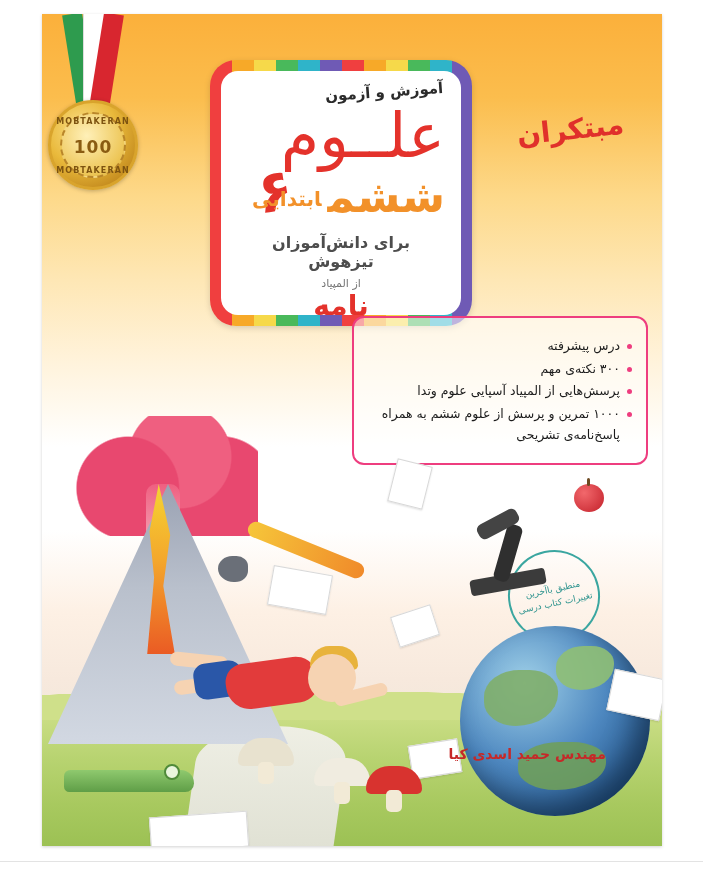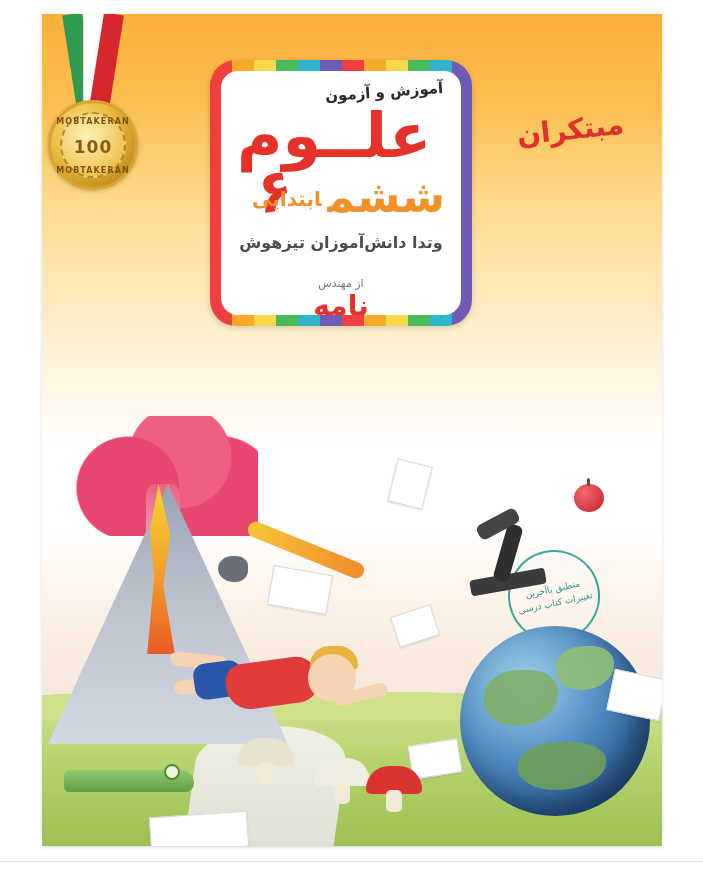--- a/index.html
+++ b/index.html
@@ -167,24 +167,24 @@
     color: #2b2b2b;
     font-weight: bold;
     transform: rotate(-4deg);
   }
 
   .main-title {
     position: absolute;
     top: 34px;
     right: 16px;
     left: 16px;
-    text-align: left;
+    text-align: right;
     font-size: 62px;
     line-height: 1;
-    font-weight: bold;
+    font-weight: normal;
     color: #e4322b;
     letter-spacing: 2px;
   }
   .grade-line {
     position: absolute;
     top: 104px;
     right: 16px;
     left: 24px;
     text-align: right;
     color: #f2912a;
@@ -631,26 +631,34 @@
     <div class="publisher">مبتکران</div>
 
     <div class="title-frame">
       <div class="frame-inner">
         <div class="kicker">آموزش و آزمون</div>
         <div class="main-title">علــوم</div>
         <div class="numeral-6">۶</div>
         <div class="grade-line">
           <span>ششم</span><span class="sub">ابتدایی</span>
         </div>
-        <div class="audience">وتدا دانش‌آموزان تیزهوش</div>
-        <div class="series-label">از مهندس</div>
+        <div class="audience">برای دانش‌آموزان تیزهوش</div>
+        <div class="series-label">از المپیاد</div>
         <div class="series-name">نامه</div>
       </div>
     </div>
 
+    <div class="features">
+      <ul>
+        <li>درس پیشرفته</li>
+        <li>۳۰۰ نکته‌ی مهم</li>
+        <li>پرسش‌هایی از المپیاد آسپایی علوم وتدا</li>
+        <li>۱۰۰۰ تمرین و پرسش از علوم ششم به همراه پاسخ‌نامه‌ی تشریحی</li>
+      </ul>
+    </div>
 
     <div class="seal">
       <span>منطبق باآخرین</span>
       <span>تغییرات کتاب درسی</span>
     </div>
 
     <div class="plume"></div>
     <div class="plume-stem"></div>
     <div class="volcano"></div>
     <div class="lava-flow"></div>
@@ -702,16 +710,17 @@
     <div class="mushroom m3">
       <div class="cap"></div>
       <div class="stem"></div>
     </div>
 
     <div class="crocodile">
       <div class="body"></div>
       <div class="eye"></div>
     </div>
 
+    <div class="author">مهندس حمید اسدی کیا</div>
   </div>
 
   <div class="bottom-strip"></div>
 </div>
 
 </body></html>

